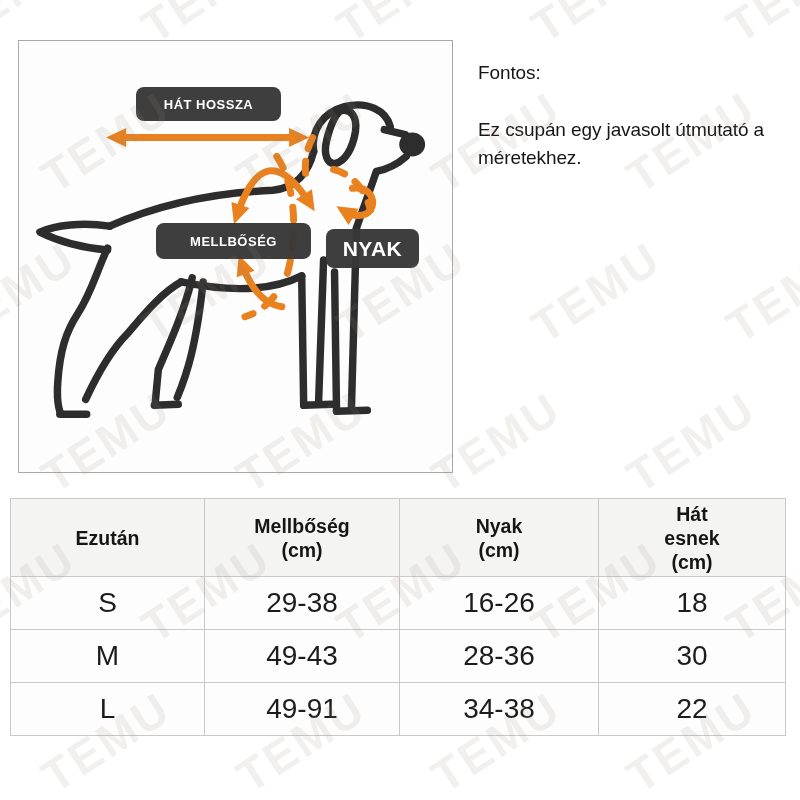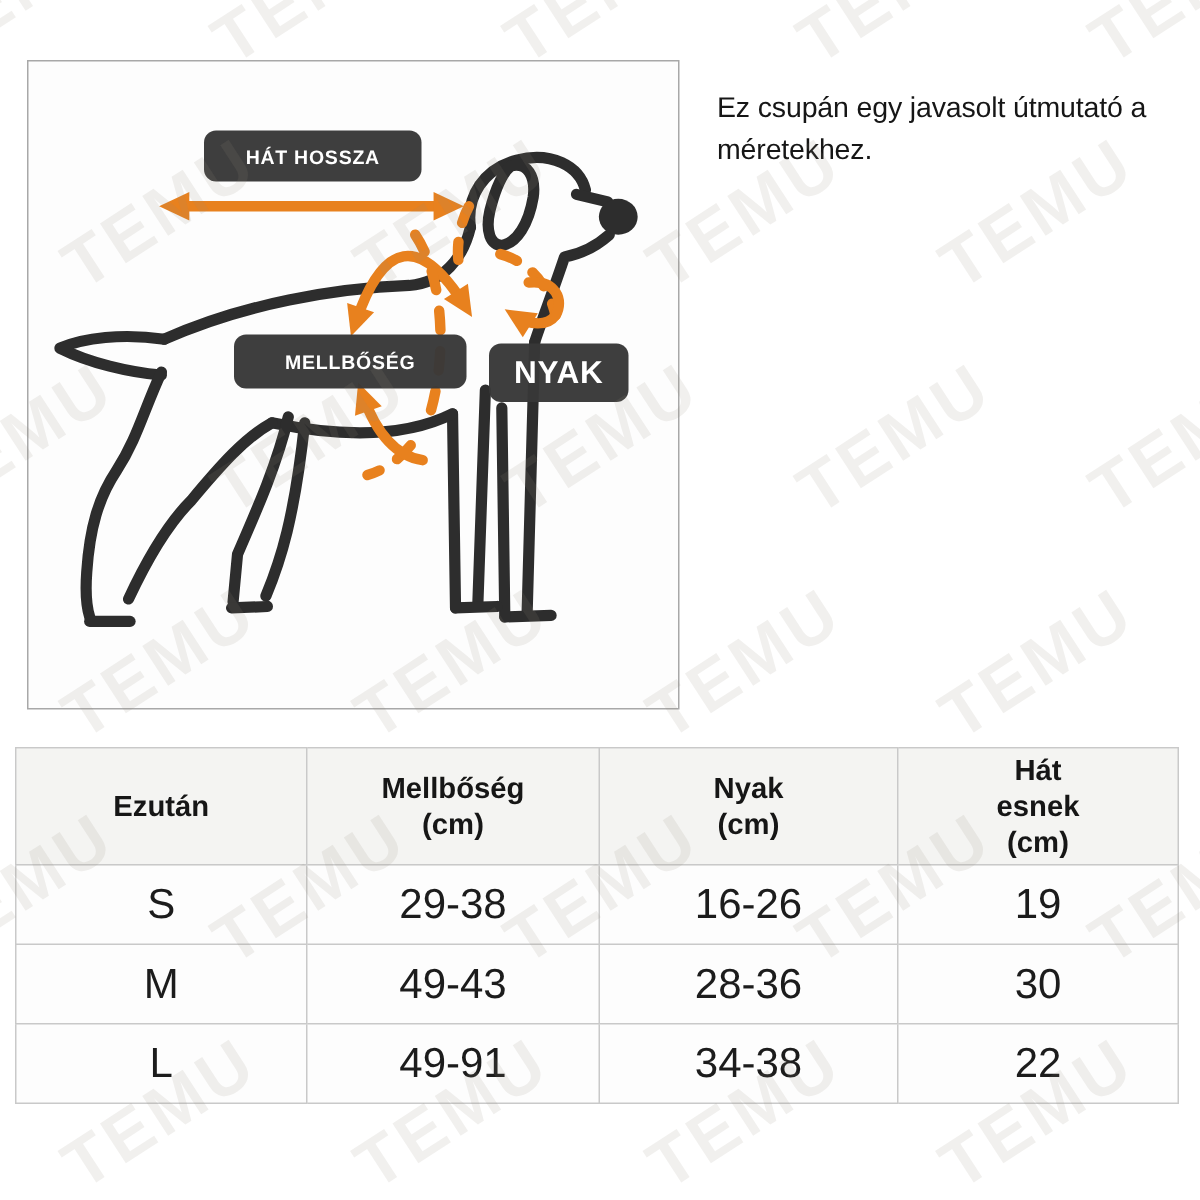--- a/index.html
+++ b/index.html
@@ -117,20 +117,21 @@
     </div>
     <div class="mlabel chest">
       <span>MELLBŐSÉG</span>
     </div>
     <div class="mlabel neck">
       <span>NYAK</span>
     </div>
   </section>
 
   <aside class="notes">
+    <div>Fontos:</div>
     <div>Ez csupán egy javasolt útmutató a
 méretekhez.</div>
   </aside>
 
   <table class="size-table">
     <colgroup>
         <col style="width:194px">
         <col style="width:195px">
         <col style="width:199px">
         <col style="width:187px">
@@ -145,21 +146,21 @@
         <th>Hát
 esnek
 (cm)</th>
       </tr>
     </thead>
     <tbody>
       <tr>
         <td>S</td>
         <td>29-38</td>
         <td>16-26</td>
-        <td>19</td>
+        <td>18</td>
       </tr>
       <tr>
         <td>M</td>
         <td>49-43</td>
         <td>28-36</td>
         <td>30</td>
       </tr>
       <tr>
         <td>L</td>
         <td>49-91</td>

